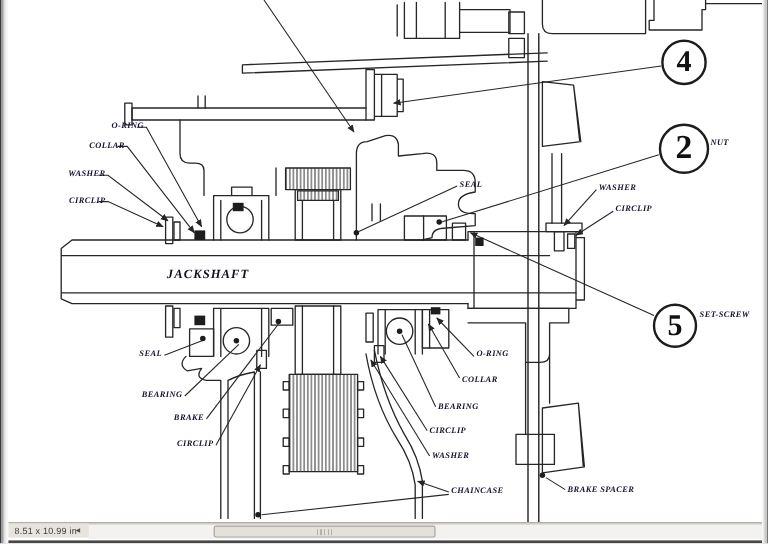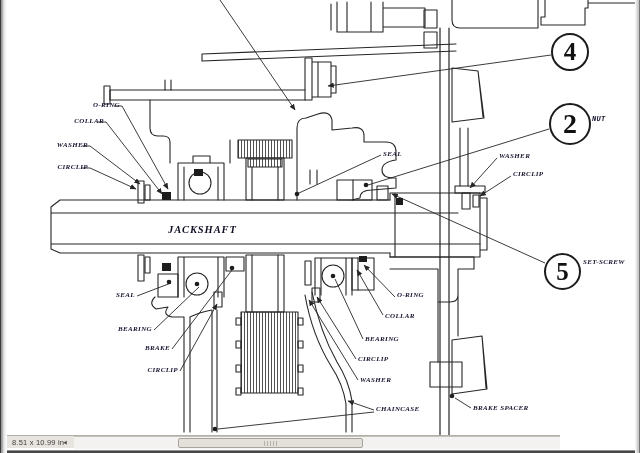--- a/index.html
+++ b/index.html
@@ -3,29 +3,29 @@
 <meta charset="utf-8">
 <style>
   html,body{margin:0;padding:0;background:#fff;}
   #screen{position:relative;width:640px;height:453px;background:#fff;overflow:hidden;
           font-family:"Liberation Sans",sans-serif;}
   #drawing{position:absolute;left:0;top:0;}
   .lbl{position:absolute;font:bold italic 7px "Liberation Serif","DejaVu Serif",serif;
        letter-spacing:.35px;color:#14142e;white-space:nowrap;}
   .lbl.r{text-align:right;width:62px;}
   .shaftlbl{position:absolute;font:bold italic 10.5px "Liberation Serif","DejaVu Serif",serif;
-       letter-spacing:.9px;color:#101024;margin-left:29px;}
+       letter-spacing:.9px;color:#101024;}
   .callout{position:absolute;border:2.2px solid #1c1c1c;border-radius:50%;background:#fff;
        display:flex;align-items:center;justify-content:center;
        font-family:"Liberation Serif","DejaVu Serif",serif;font-weight:bold;color:#111;}
   .edgeL{position:absolute;left:0;top:0;width:7px;height:453px;
        background:linear-gradient(to right,#3a3a3a 0 1px,#9c9c9c 1px 2px,#e6e6e6 55%,#ffffff);}
   .edgeR{position:absolute;right:0;top:0;width:5px;height:453px;
        background:linear-gradient(to left,#777 0 1px,#c9c9c9 1px 2px,#ffffff);}
-  #statusbar{position:absolute;left:0;top:435px;width:560px;height:13px;
+  #statusbar{position:absolute;left:0;top:435px;width:640px;height:13px;
        background:#e7e4df;border-top:1px solid #b3b0aa;box-sizing:border-box;}
   #pgsize{position:absolute;left:12px;top:2px;font-size:7.5px;color:#3c3c3c;letter-spacing:.2px;}
   #scrollleft{position:absolute;left:63px;top:3px;font-size:5px;color:#55524e;line-height:7px;}
   #htrack{position:absolute;left:74px;top:0;right:0;height:13px;background:#f3f2f0;
        border-top:1px solid #c4c1bb;box-sizing:border-box;}
   #hthumb{position:absolute;left:104px;top:1px;width:185px;height:10px;background:#e4e1db;
        border:1px solid #a8a49d;border-radius:2px;box-sizing:border-box;}
   #hgrip{position:absolute;left:50%;top:2px;width:14px;height:5px;margin-left:-7px;
        background:repeating-linear-gradient(to right,#b5b2ad 0 1px,transparent 1px 3px);}
   #bottomedge{position:absolute;left:0;top:450px;width:640px;height:3px;
@@ -174,21 +174,21 @@
       <rect x="162" y="263" width="9" height="8"></rect>
       <rect x="359" y="256" width="8" height="6"></rect>
     </g>
   </svg>
 
   <div class="lbl r" style="left:58px;top:101px;">O-RING</div>
   <div class="lbl r" style="left:42px;top:117px;">COLLAR</div>
   <div class="lbl r" style="left:26px;top:141px;">WASHER</div>
   <div class="lbl r" style="left:26px;top:163px;">CIRCLIP</div>
   <div class="lbl" style="left:383px;top:150px;">SEAL</div>
-  <div class="lbl" style="left:592px;top:115px;font-family:Liberation Mono, monospace;">NUT</div>
+  <div class="lbl" style="left:592px;top:115px;">NUT</div>
   <div class="lbl" style="left:499px;top:152px;">WASHER</div>
   <div class="lbl" style="left:513px;top:170px;">CIRCLIP</div>
   <div class="lbl" style="left:583px;top:258px;text-align:right;">SET-SCREW</div>
   <div class="lbl r" style="left:73px;top:291px;">SEAL</div>
   <div class="lbl r" style="left:90px;top:325px;">BEARING</div>
   <div class="lbl r" style="left:108px;top:344px;">BRAKE</div>
   <div class="lbl r" style="left:116px;top:366px;">CIRCLIP</div>
   <div class="lbl" style="left:397px;top:291px;">O-RING</div>
   <div class="lbl" style="left:385px;top:312px;">COLLAR</div>
   <div class="lbl" style="left:365px;top:335px;">BEARING</div>

